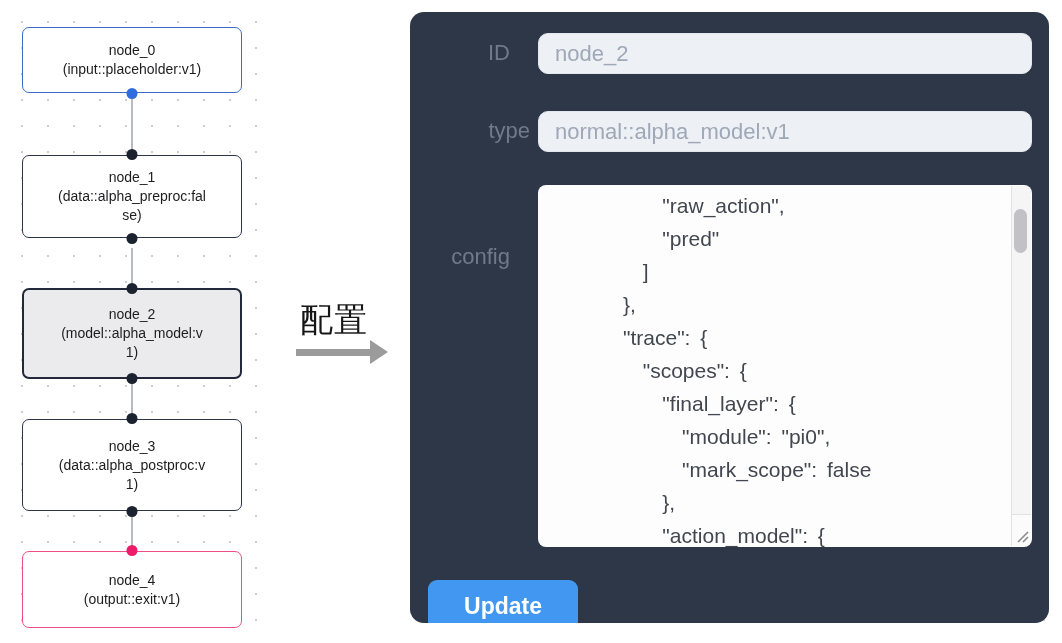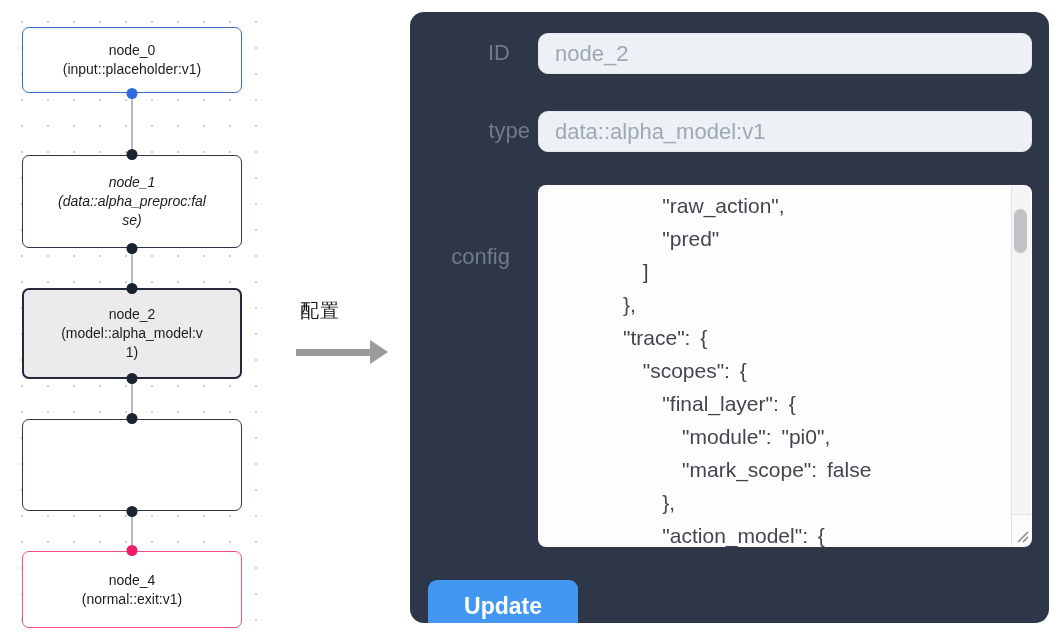--- a/index.html
+++ b/index.html
@@ -18,41 +18,41 @@
 
   
   .node{
     position:absolute;left:22px;width:220px;box-sizing:border-box;
     background:#ffffff;border:1.6px solid #2c3547;border-radius:7px;
     display:flex;flex-direction:column;justify-content:center;align-items:center;
     text-align:center;color:#1d1d1f;font-size:14px;line-height:19px;
   }
   .node .node-text{width:152px;word-break:break-all;}
   .node.n0{top:27px;height:66px;border-color:#3a6bc6;}
-  .node.n1{top:155px;height:93px;font-style:italic;}
+  .node.n1{top:155px;height:83px;}
   .node.n2{top:288px;height:91px;background:#ebebed;border-width:2.4px;border-color:#23293a;}
   .node.n3{top:419px;height:92px;}
   .node.n4{top:551px;height:77px;border-color:#ee4d85;}
   .port{
     position:absolute;left:50%;transform:translateX(-50%);
     width:11px;height:11px;border-radius:50%;background:#1b2230;
   }
   .port.top{top:-7px;}
   .port.bottom{bottom:-7px;}
   .port.blue{background:#2f6ce0;}
   .port.pink{background:#ec1c68;}
   .edge{position:absolute;left:131px;width:2px;background:#b6bac1;}
   .edge.e0{top:93px;height:62px;}
   .edge.e1{top:248px;height:40px;}
   .edge.e2{top:379px;height:40px;}
   .edge.e3{top:511px;height:40px;}
 
   
   .transition{position:absolute;left:268px;top:280px;width:134px;height:100px;}
-  .t-label{position:absolute;left:32px;top:18px;font-size:19px;color:#161616;letter-spacing:1px;text-align:center;}
+  .t-label{position:absolute;left:32px;top:18px;font-size:33px;color:#161616;letter-spacing:1px;text-align:center;}
   .t-arrow{position:absolute;left:28px;top:60px;width:92px;height:24px;}
   .t-arrow .shaft{position:absolute;left:0;top:9px;width:76px;height:7px;background:#9b9b9b;}
   .t-arrow .head{
     position:absolute;left:74px;top:0;width:0;height:0;
     border-left:18px solid #9b9b9b;border-top:12px solid transparent;border-bottom:12px solid transparent;
   }
 
   
   .panel{
     position:absolute;left:410px;top:12px;width:639px;height:611px;
@@ -138,47 +138,51 @@
   <div class="node n2">
     <div class="node-text">
       <div>node_2</div>
       <div>(model::alpha_model:v1)</div>
     </div>
     <span class="port top"></span>
     <span class="port bottom"></span>
   </div>
 
   <div class="node n3">
+    <div class="node-text">
+      <div>node_3</div>
+      <div>(data::alpha_postproc:v1)</div>
+    </div>
     <span class="port top"></span>
     <span class="port bottom"></span>
   </div>
 
   <div class="node n4">
     <div class="node-text">
       <div>node_4</div>
-      <div>(normal::exit:v1)</div>
+      <div>(output::exit:v1)</div>
     </div>
     <span class="port top pink"></span>
   </div>
 
   <div class="transition">
     <div class="t-label">配置</div>
     <div class="t-arrow">
       <div class="shaft"></div>
       <div class="head"></div>
     </div>
   </div>
 
   <div class="panel">
 
     <div class="f-label l-id">ID</div>
     <div class="text-input i-id">node_2</div>
 
     <div class="f-label l-type">type</div>
-    <div class="text-input i-type">data::alpha_model:v1</div>
+    <div class="text-input i-type">normal::alpha_model:v1</div>
 
     <div class="f-label l-config">config</div>
 
     <div class="editor">
       <pre>          "raw_action",
           "pred"
         ]
       },
       "trace": {
         "scopes": {

